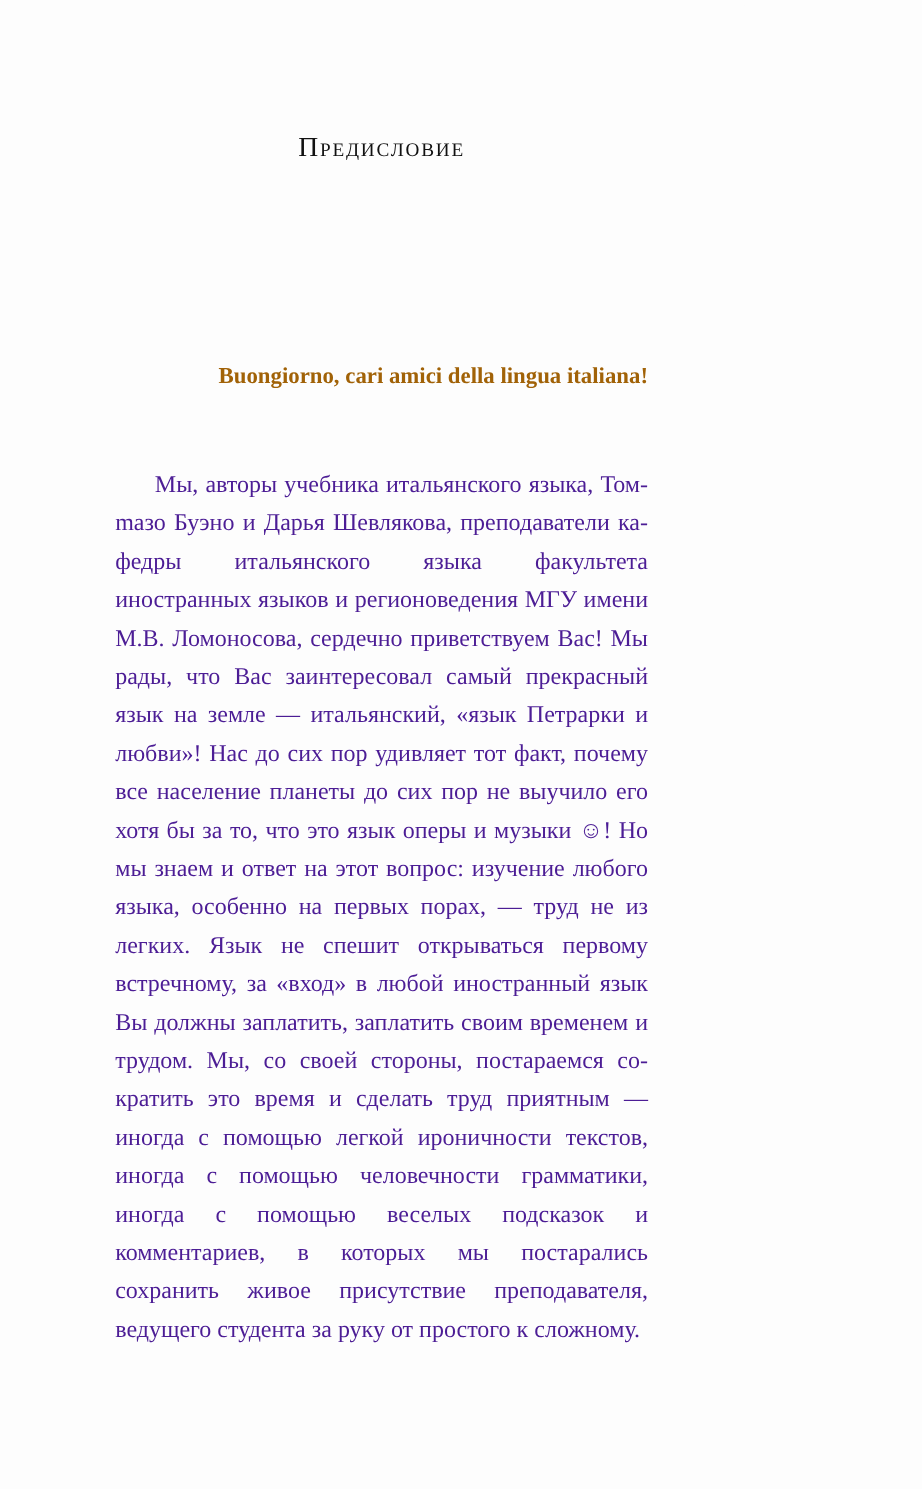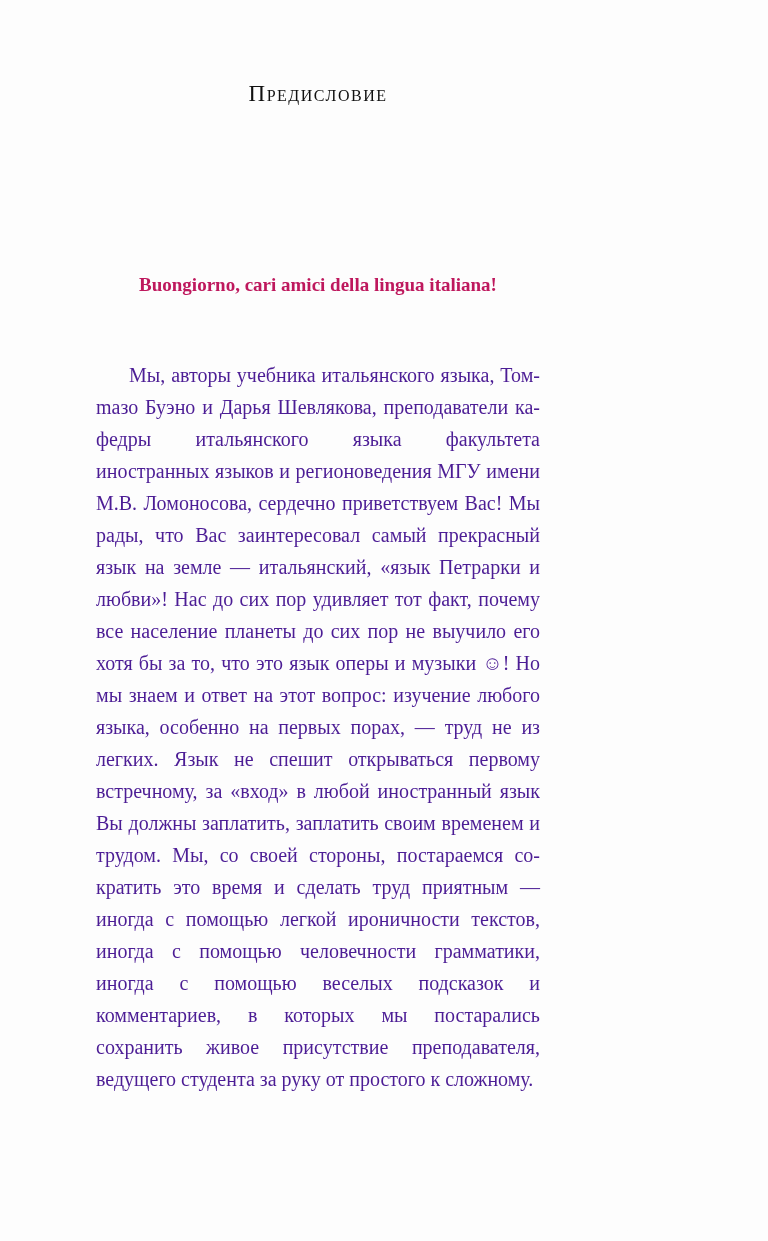--- a/index.html
+++ b/index.html
@@ -11,41 +11,41 @@
     height: 1241px;
     background: #fdfdfd;
     color: #141414;
     font-family: "Liberation Serif", serif;
     overflow: hidden;
   }
   .page {
     box-sizing: border-box;
     width: 636px;
     height: 1241px;
-    padding: 82px 96px 0 96px;
+    padding: 111px 96px 0 96px;
     background: #fdfdfd;
     border-radius: 32px;
   }
   .chapter-title {
     margin: 0;
     font-size: 23px;
     font-weight: normal;
     font-variant: small-caps;
     letter-spacing: 1.5px;
     text-align: center;
     line-height: 1;
     color: #111;
   }
   .greeting {
     margin: 168px 0 11px 0;
     font-size: 19px;
     font-weight: bold;
     line-height: 24px;
-    text-align: center;
-    color: #be185d;
+    text-align: right;
+    color: #a16207;
   }
   .body-paragraph {
     margin: 62px 0 0 0;
     font-size: 20px;
     line-height: 32px;
     text-align: justify;
     text-indent: 33px;
     hyphens: manual;
     color: #4c1d95;
   }

